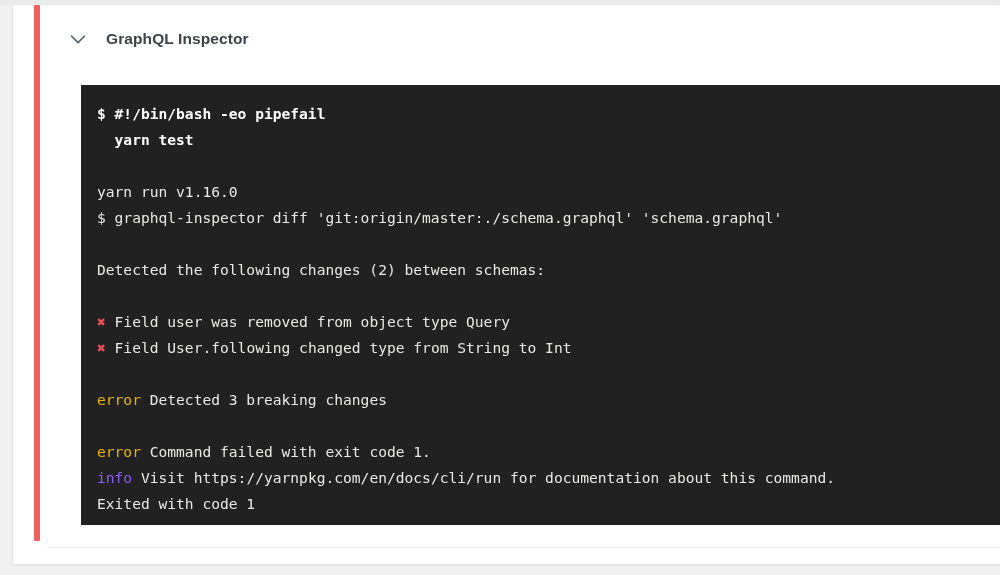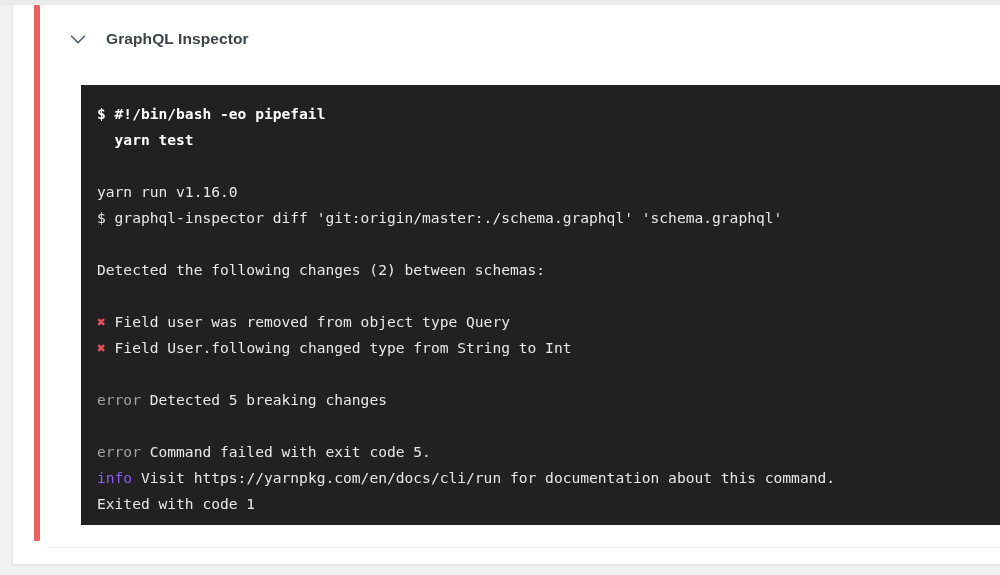--- a/index.html
+++ b/index.html
@@ -98,21 +98,21 @@
     font-family: "DejaVu Sans Mono", "Liberation Mono", monospace;
     font-size: 14.6px;
     line-height: 26px;
     color: #e8e8e6;
     white-space: pre;
     letter-spacing: 0px;
   }
   .term-line.bold { font-weight: bold; color: #ffffff; }
   .term-line.blank { color: transparent; }
 
-  .tok-error { color: #a3a3a3; }
+  .tok-error { color: #eab308; }
   .tok-info  { color: #8b5cf6; }
   .tok-x     { color: #e8505b; font-weight: bold; }
 
   
   .card-footer-divider {
     position: absolute;
     left: 34px;
     top: 542px;
     width: 954px;
     height: 1px;
@@ -148,25 +148,25 @@
       <div class="term-line blank">&nbsp;</div>
       <div class="term-line">Detected the following changes (2) between schemas:</div>
       <div class="term-line blank">&nbsp;</div>
 
       <div class="term-line"><span class="tok-x">✖</span><span> Field user was removed from object type Query</span></div>
 
       <div class="term-line"><span class="tok-x">✖</span><span> Field User.following changed type from String to Int</span></div>
 
       <div class="term-line blank">&nbsp;</div>
 
-      <div class="term-line"><span class="tok-error">error</span><span> Detected 5 breaking changes</span></div>
+      <div class="term-line"><span class="tok-error">error</span><span> Detected 3 breaking changes</span></div>
 
       <div class="term-line blank">&nbsp;</div>
 
-      <div class="term-line"><span class="tok-error">error</span><span> Command failed with exit code 5.</span></div>
+      <div class="term-line"><span class="tok-error">error</span><span> Command failed with exit code 1.</span></div>
 
       <div class="term-line"><span class="tok-info">info</span><span> Visit https://yarnpkg.com/en/docs/cli/run for documentation about this command.</span></div>
 
       <div class="term-line">Exited with code 1</div>
     </div>
 
     <div class="card-footer-divider"></div>
   </div>
 </div>
 

